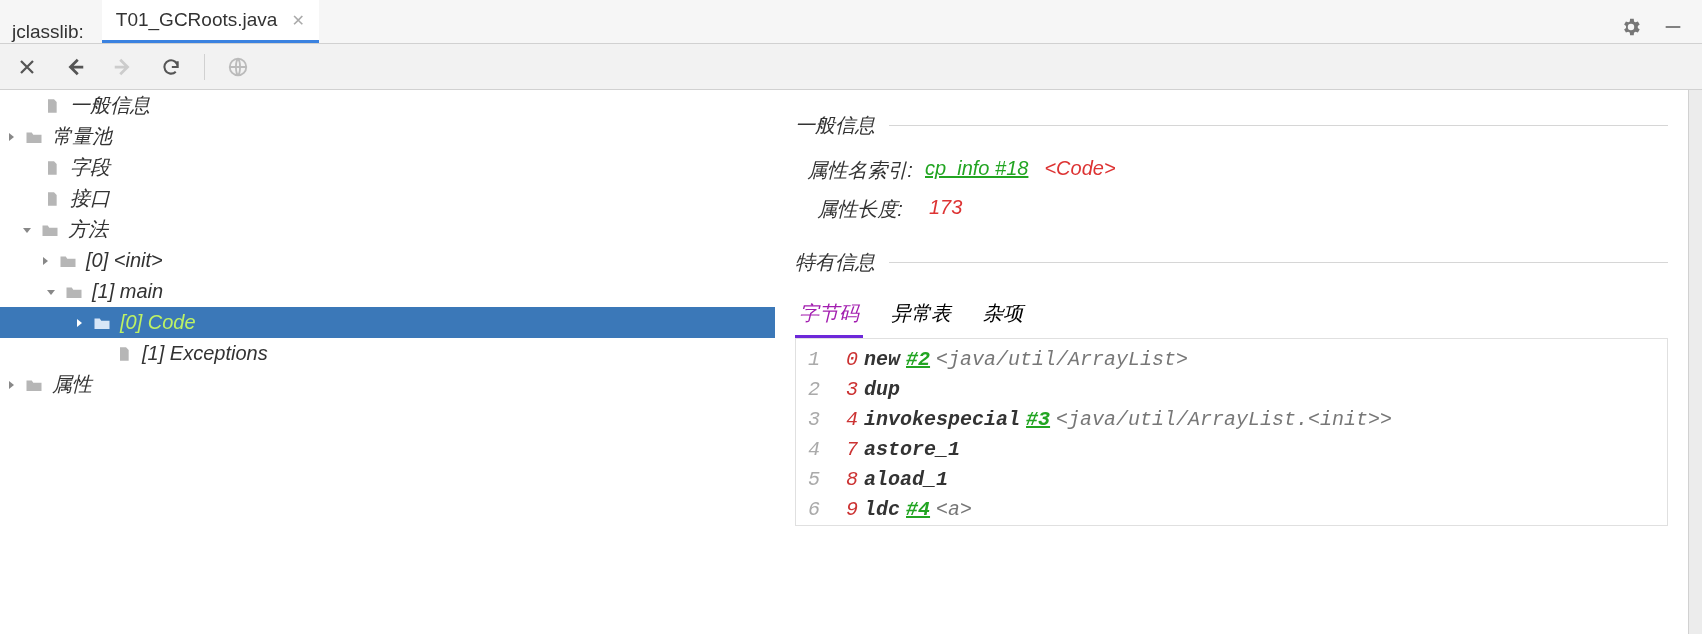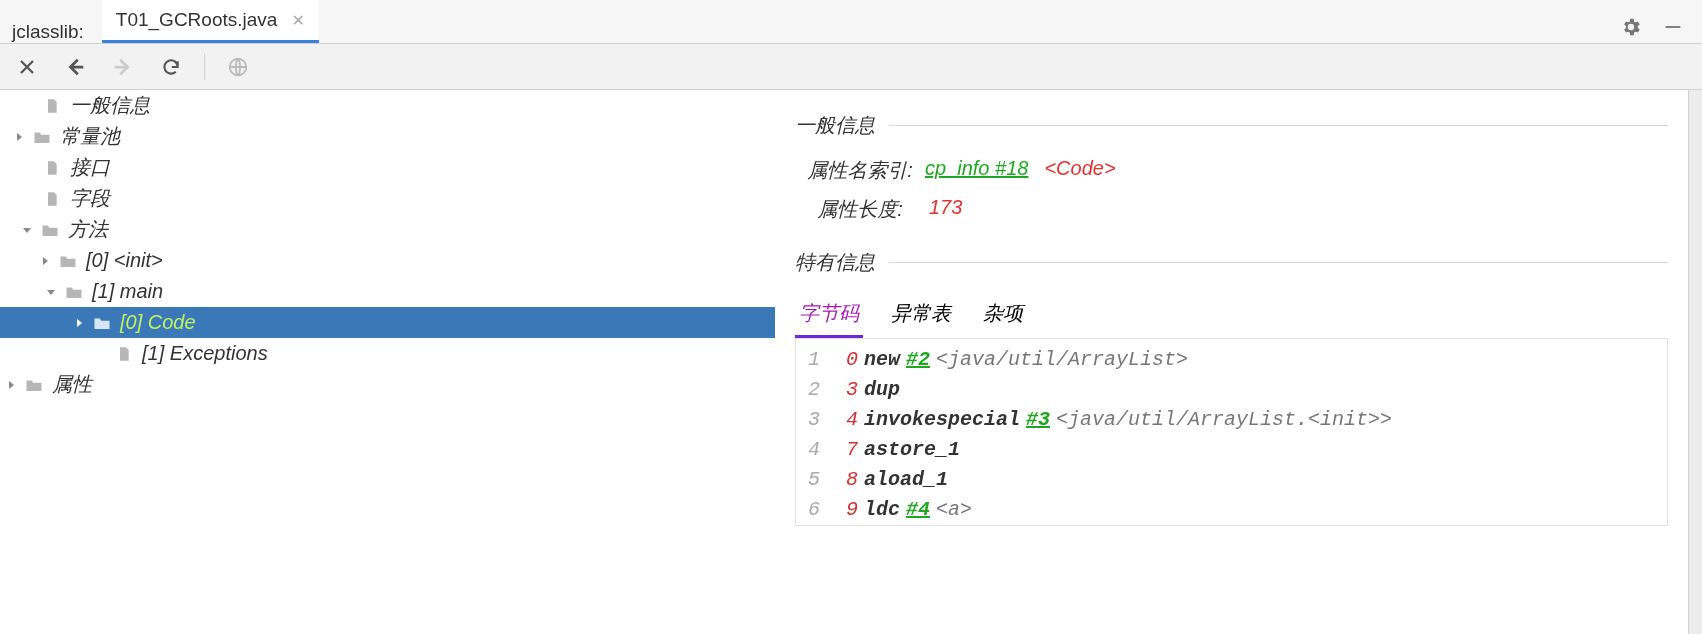--- a/index.html
+++ b/index.html
@@ -233,52 +233,52 @@
     <div class="tree-row" style="padding-left:18px">
       <span class="chev-slot"></span>
       <span class="icon-slot">
           <svg width="16" height="16" viewBox="0 0 24 24">
             <path class="file-icon" d="M6 2h9l4 4v16H6z"></path>
           </svg>
         </span>
       <span>一般信息</span>
     </div>
 
-    <div class="tree-row" style="padding-left:8px">
+    <div class="tree-row" style="padding-left:0">
       <span class="chev-slot">
           <svg width="12" height="12" viewBox="0 0 24 24">
             <path class="chev" d="M8 4l10 8-10 8z"></path>
           </svg>
         </span>
       <span class="icon-slot">
           <svg width="18" height="16" viewBox="0 0 24 20">
             <path class="folder-icon" d="M2 4h7l2 3h11v11H2z"></path>
           </svg>
         </span>
       <span>常量池</span>
     </div>
 
     <div class="tree-row" style="padding-left:18px">
       <span class="chev-slot"></span>
       <span class="icon-slot">
           <svg width="16" height="16" viewBox="0 0 24 24">
             <path class="file-icon" d="M6 2h9l4 4v16H6z"></path>
           </svg>
         </span>
-      <span>接口</span>
+      <span>字段</span>
     </div>
 
     <div class="tree-row" style="padding-left:18px">
       <span class="chev-slot"></span>
       <span class="icon-slot">
           <svg width="16" height="16" viewBox="0 0 24 24">
             <path class="file-icon" d="M6 2h9l4 4v16H6z"></path>
           </svg>
         </span>
-      <span>字段</span>
+      <span>接口</span>
     </div>
 
     <div class="tree-row" style="padding-left:16px">
       <span class="chev-slot">
           <svg width="12" height="12" viewBox="0 0 24 24">
             <path class="chev" d="M4 8l8 10 8-10z"></path>
           </svg>
         </span>
       <span class="icon-slot">
           <svg width="18" height="16" viewBox="0 0 24 20">

